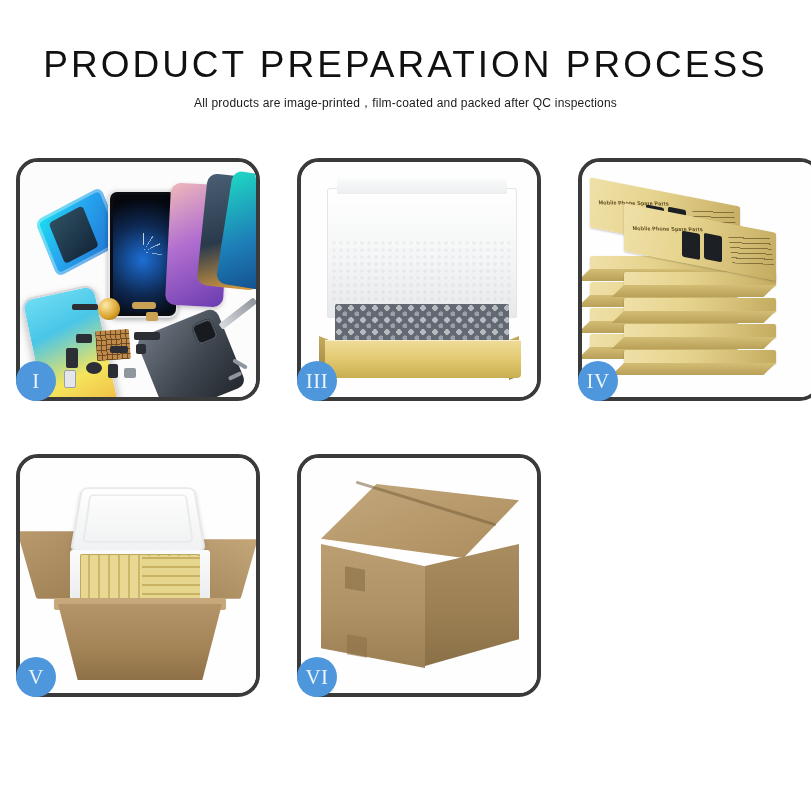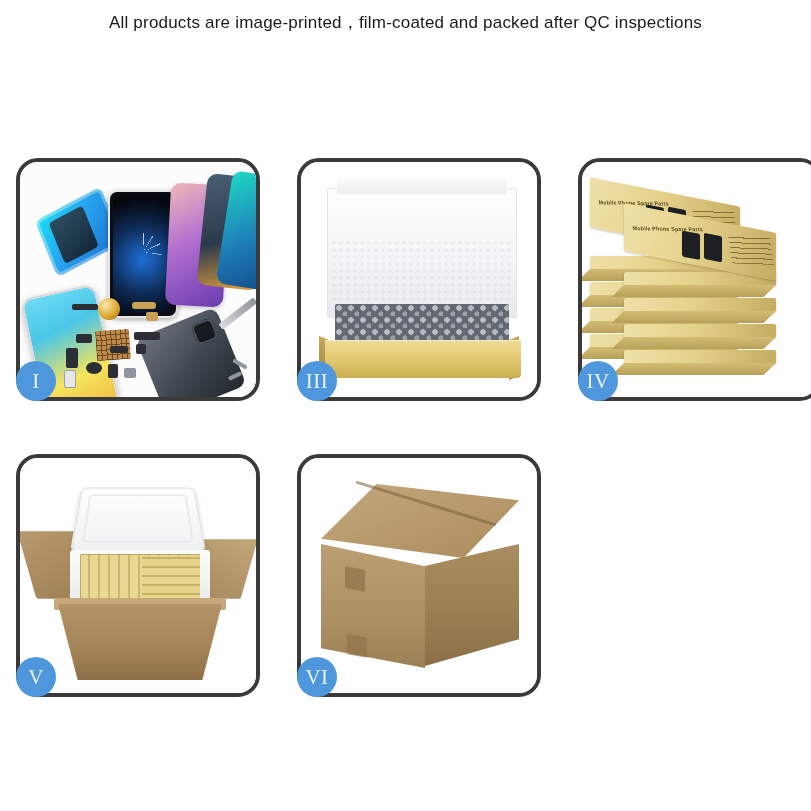--- a/index.html
+++ b/index.html
@@ -18,21 +18,21 @@
     margin-top:46px;
     font-size:37px;
     letter-spacing:3.0px;
     color:#111;
     font-weight:400;
     white-space:nowrap;
     line-height:1;
   }
   .subtitle{
     margin-top:14px;
-    font-size:17px;
+    font-size:12px;
     color:#1a1a1a;
     letter-spacing:0.2px;
     white-space:nowrap;
     line-height:1;
   }
 
   .grid{
     position:absolute;
     top:158px;left:16px;
     width:784px;height:580px;
@@ -340,20 +340,21 @@
   }
   .c-tapeB{
     position:absolute;left:46px;top:178px;width:20px;height:20px;
     background:rgba(142,114,72,.6);transform:skewY(10deg);
   }
 </style>
 </head>
 <body>
 
 <div class="header">
+  <div class="title">PRODUCT PREPARATION PROCESS</div>
   <div class="subtitle">All products are image-printed，film-coated and packed after QC inspections</div>
 </div>
 
 <div class="grid">
 
   <div class="panel">
     <div class="panel-inner p1">
       <div class="scr-a"></div>
       <div class="phone-black"></div>
       <div class="phone-purple"></div>

